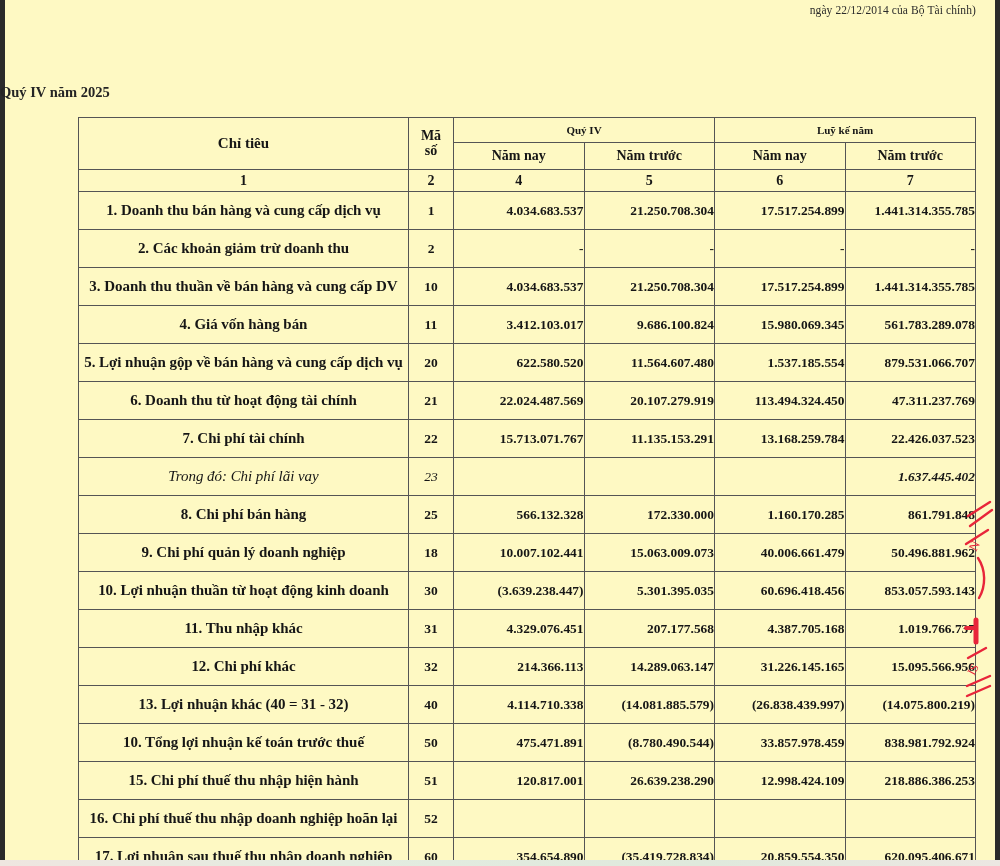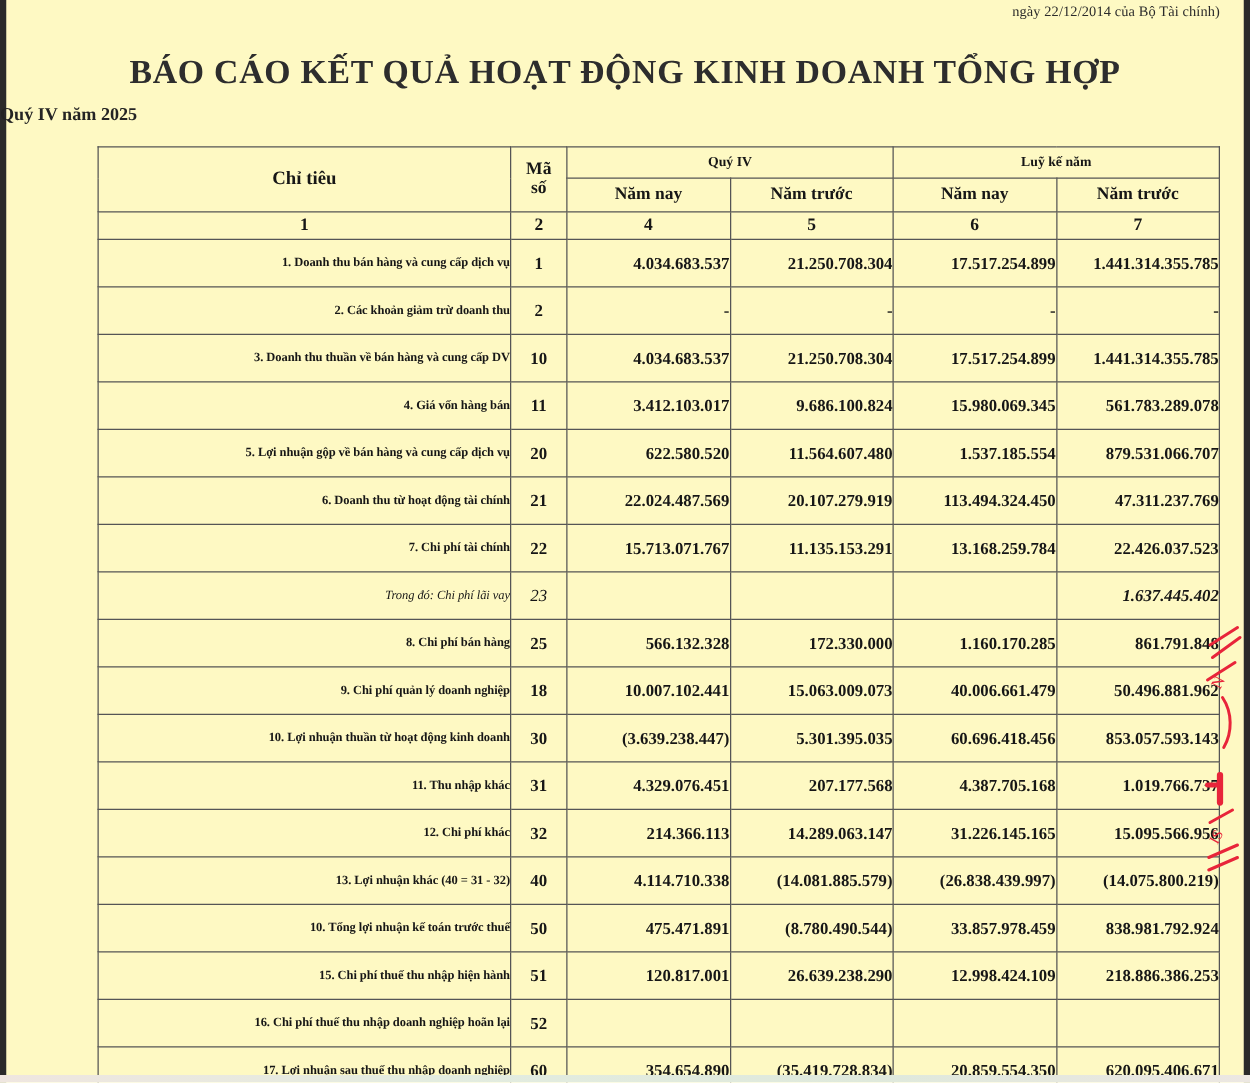--- a/index.html
+++ b/index.html
@@ -93,24 +93,24 @@
   .col-num  { width: 130.5px; }
 
   th.head-tall { height: 52px; font-size: 15px; }
   th.head-ms   { font-size: 14px; line-height: 1.05; }
   th.head-grp  { height: 25px; font-size: 11px; margin-top: 28px; }
   th.head-sub  { height: 27px; font-size: 14px; }
   tr.numrow td { height: 22px; font-size: 14px; font-weight: bold; text-align: center; }
 
   tbody tr { height: 38px; }
   td.ct {
-    text-align: right;
+    text-align: center;
     padding-left: 6px;
     font-weight: bold;
-    font-size: 10px;
+    font-size: 15px;
     letter-spacing: -.05px;
     white-space: nowrap;
   }
   td.ct.italic { font-weight: normal; font-style: italic; }
   td.ms {
     text-align: center;
     font-weight: bold;
     font-size: 13.5px;
   }
   td.ms.italic { font-weight: normal; font-style: italic; }
@@ -151,21 +151,20 @@
 </head>
 <body>
 
 <div id="page">
 
   <div class="scan-edge left"></div>
   <div class="scan-edge right"></div>
 
   <div class="header-note">ngày 22/12/2014 của Bộ Tài chính)</div>
 
-  <div class="doc-title">BÁO CÁO KẾT QUẢ HOẠT ĐỘNG KINH DOANH TỔNG HỢP</div>
   <div class="doc-subtitle">Quý IV năm 2025</div>
 
   <table class="fin">
     <colgroup>
       <col class="col-ct">
         <col class="col-ms">
       <col class="col-num">
         <col class="col-num">
         <col class="col-num">
         <col class="col-num">

